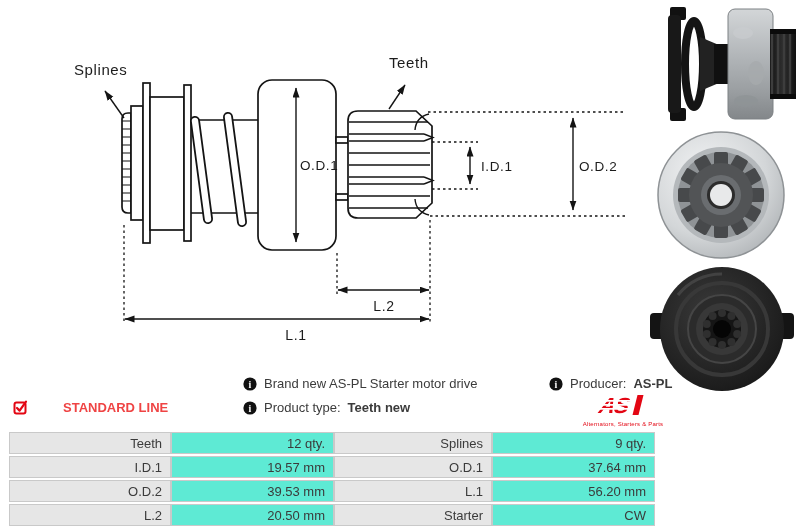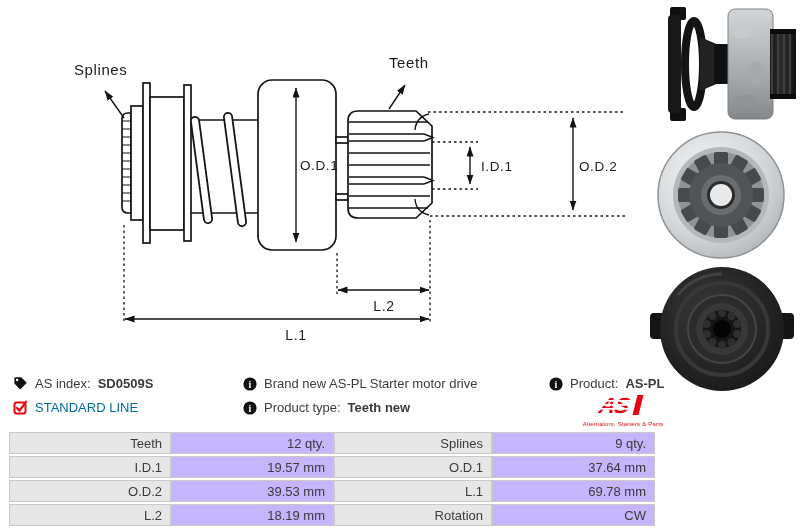--- a/index.html
+++ b/index.html
@@ -12,28 +12,28 @@
 
   
   .photo{position:absolute;left:648px;}
   .photo.p1{top:3px;}
   .photo.p2{top:129px;}
   .photo.p3{top:265px;}
 
   
   .info-row{position:absolute;display:flex;align-items:center;gap:7px;font-size:13px;white-space:nowrap;}
   .info-row .b{font-weight:bold;}
-  .red{color:#0369a1;font-weight:normal;}
+  .red{color:#ef4444;font-weight:bold;margin-left:28px;}
   .icn{flex:0 0 auto;display:block;}
   .logo-wrap{position:absolute;left:578px;top:393px;width:90px;text-align:center;}
   .logo-tagline{font-size:6px;color:#e30613;letter-spacing:.2px;margin-top:0px;white-space:nowrap;}
 
   
   .spec-table{position:absolute;left:9px;top:430px;border-collapse:separate;border-spacing:0 2px;table-layout:fixed;width:646px;font-size:13px;color:#3b3b3b;}
-  .spec-table td{height:20px;border:1px solid #c9c9c9;text-align:right;padding:0 8px 0 0;background:#c4b5fd;overflow:hidden;}
+  .spec-table td{height:20px;border:1px solid #c9c9c9;text-align:right;padding:0 8px 0 0;background:#5eead4;overflow:hidden;}
   .spec-table td.lbl{background:#e6e6e6;}
   .spec-table col.c1{width:162px}.spec-table col.c2{width:163px}.spec-table col.c3{width:158px}.spec-table col.c4{width:163px}
 </style>
 </head>
 <body>
 
 <div class="stage">
 
   <svg class="diagram" width="648" height="372" viewBox="0 0 648 372">
     <defs>
@@ -194,28 +194,20 @@
         <circle cx="74" cy="80" r="4"></circle>
       <circle cx="64.6" cy="76.9" r="4"></circle>
         <circle cx="58.8" cy="68.9" r="4"></circle>
         <circle cx="58.8" cy="59.1" r="4"></circle>
       <circle cx="64.6" cy="51.1" r="4"></circle>
     </g>
     <circle cx="74" cy="64" r="9" fill="#050505"></circle>
     <path d="M30,30 A55,55 0 0 1 74,9" stroke="#4d4d4d" stroke-width="3" fill="none" opacity=".7"></path>
   </svg>
 
-  <div class="info-row" style="left:13px;top:376px;">
-    <svg class="icn" width="15" height="15" viewBox="0 0 15 15">
-      <path d="M8.2,1.2 L13.8,6.8 L7.2,13.4 L1.4,7.6 L1.4,2.4 Q1.4,1.2 2.6,1.2 Z" fill="#111"></path>
-      <circle cx="4.1" cy="4.1" r="1.25" fill="#fff"></circle>
-    </svg>
-    <span>AS index:</span>
-    <span class="b">SD0509S</span>
-  </div>
 
   <div class="info-row" style="left:13px;top:400px;">
     <svg class="icn" width="15" height="15" viewBox="0 0 15 15">
       <rect x="1.5" y="2.5" width="11" height="11" rx="2" fill="none" stroke="#e30613" stroke-width="2"></rect>
       <path d="M4,8 L6.6,10.6 L13,1.6" fill="none" stroke="#e30613" stroke-width="2.2" stroke-linecap="round" stroke-linejoin="round"></path>
     </svg>
     <span class="red">STANDARD LINE</span>
   </div>
 
   <div class="info-row" style="left:243px;top:376px;">
@@ -233,21 +225,21 @@
     </svg>
     <span>Product type:</span>
     <span class="b">Teeth new</span>
   </div>
 
   <div class="info-row" style="left:549px;top:376px;">
     <svg class="icn" width="14" height="14" viewBox="0 0 14 14">
       <circle cx="7" cy="7" r="6.6" fill="#111"></circle>
       <text x="7" y="10.6" text-anchor="middle" font-size="10" font-weight="bold" font-family="Liberation Serif,serif" fill="#fff">i</text>
     </svg>
-    <span>Product:</span>
+    <span>Producer:</span>
     <span class="b">AS-PL</span>
   </div>
 
   <div class="logo-wrap">
     <svg width="64" height="24" viewBox="0 0 64 24">
       <g transform="skewX(-14)">
         <text x="12" y="20" font-size="22" font-weight="bold" font-style="italic" font-family="Liberation Sans,sans-serif" fill="#e30613" letter-spacing="-1">AS</text>
         <rect x="10" y="7" width="40" height="1.7" fill="#fff"></rect>
         <rect x="10" y="11" width="40" height="1.7" fill="#fff"></rect>
         <rect x="10" y="15" width="40" height="1.7" fill="#fff"></rect>
@@ -274,24 +266,24 @@
       <tr>
         <td class="lbl">I.D.1</td>
         <td>19.57 mm</td>
         <td class="lbl">O.D.1</td>
         <td>37.64 mm</td>
       </tr>
       <tr>
         <td class="lbl">O.D.2</td>
         <td>39.53 mm</td>
         <td class="lbl">L.1</td>
-        <td>69.78 mm</td>
+        <td>56.20 mm</td>
       </tr>
       <tr>
         <td class="lbl">L.2</td>
-        <td>18.19 mm</td>
-        <td class="lbl">Rotation</td>
+        <td>20.50 mm</td>
+        <td class="lbl">Starter</td>
         <td>CW</td>
       </tr>
     </tbody>
   </table>
 
 </div>
 
 </body></html>

